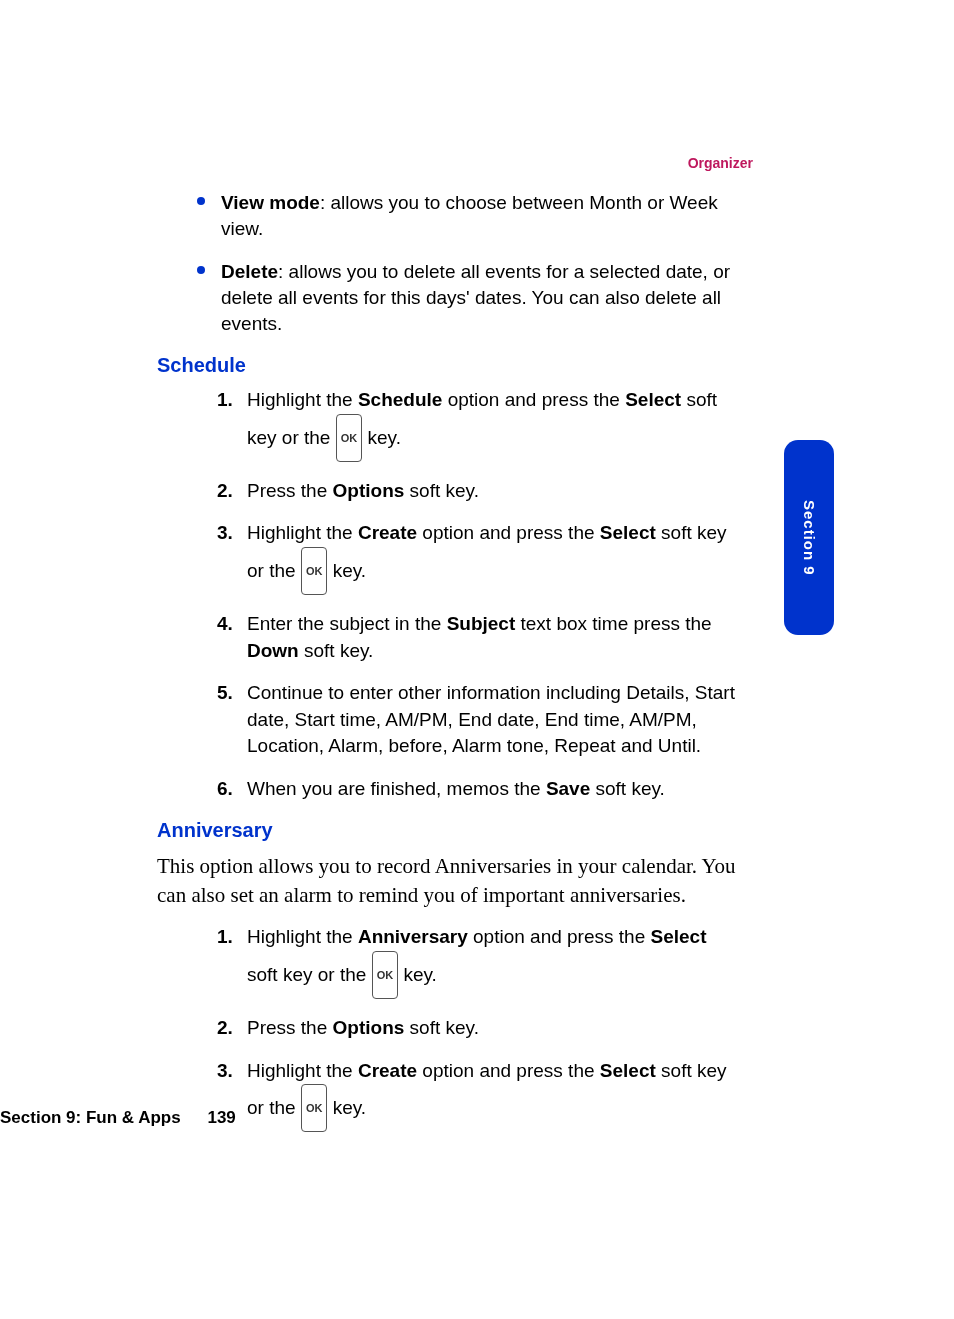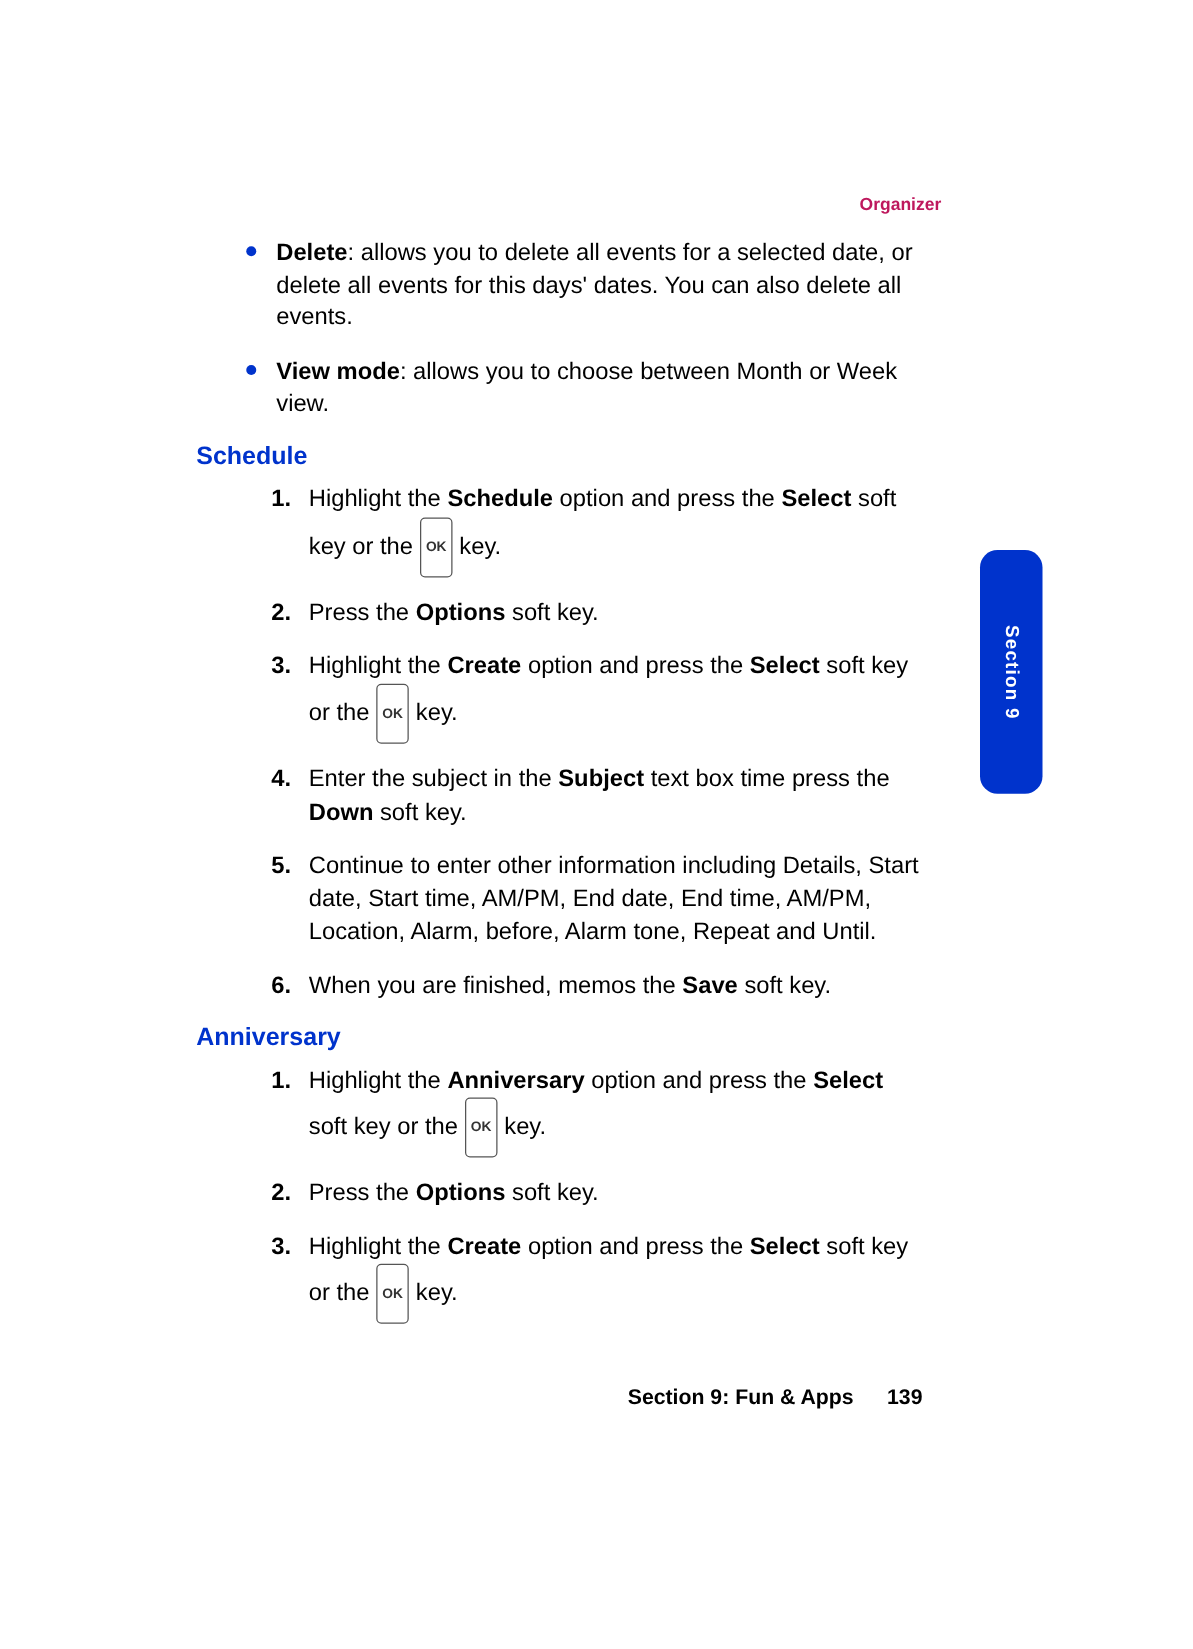--- a/index.html
+++ b/index.html
@@ -105,41 +105,41 @@
   .side-tab span {
     writing-mode: vertical-rl;
     text-orientation: mixed;
     letter-spacing: 1px;
   }
   .footer {
     position: absolute;
     left: 0;
     top: 1108px;
     width: 738px;
-    text-align: right;
+    text-align: left;
     font-size: 17px;
     font-weight: bold;
   }
   .footer .pnum { margin-left: 22px; }
 </style>
 </head>
 <body>
 
 <div class="header-label">Organizer</div>
 
 <div class="page">
 
   <div class="bullet-list">
     <div class="bullet-item">
       <div class="bullet-dot"></div>
-      <span class="bold">Delete</span><span>: allows you to delete all events for a selected date, or delete all events for this days' dates. You can also delete all events.</span>
+      <span class="bold">View mode</span><span>: allows you to choose between Month or Week view.</span>
     </div>
     <div class="bullet-item">
       <div class="bullet-dot"></div>
-      <span class="bold">View mode</span><span>: allows you to choose between Month or Week view.</span>
+      <span class="bold">Delete</span><span>: allows you to delete all events for a selected date, or delete all events for this days' dates. You can also delete all events.</span>
     </div>
   </div>
 
   <div class="section-heading">Schedule</div>
 
   <ol class="num-list">
     <li>
       <span class="num">1.</span>
       <span>Highlight the </span><span class="bold">Schedule</span><span> option and press the </span><span class="bold">Select</span><span> soft key or the </span><span class="ok-key">OK</span><span> key.</span>
     </li>
@@ -159,20 +159,21 @@
       <span class="num">5.</span>
       <span>Continue to enter other information including Details, Start date, Start time, AM/PM, End date, End time, AM/PM, Location, Alarm, before, Alarm tone, Repeat and Until.</span>
     </li>
     <li>
       <span class="num">6.</span>
       <span>When you are finished, memos the </span><span class="bold">Save</span><span> soft key.</span>
     </li>
   </ol>
 
   <div class="section-heading">Anniversary</div>
+  <div class="body-text">This option allows you to record Anniversaries in your calendar. You can also set an alarm to remind you of important anniversaries.</div>
 
   <ol class="num-list">
     <li>
       <span class="num">1.</span>
       <span>Highlight the </span><span class="bold">Anniversary</span><span> option and press the </span><span class="bold">Select</span><span> soft key or the </span><span class="ok-key">OK</span><span> key.</span>
     </li>
     <li>
       <span class="num">2.</span>
       <span>Press the </span><span class="bold">Options</span><span> soft key.</span>
     </li>

